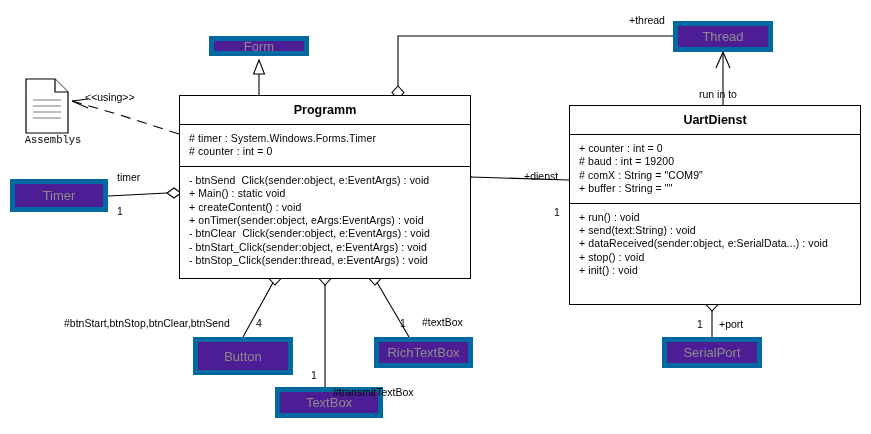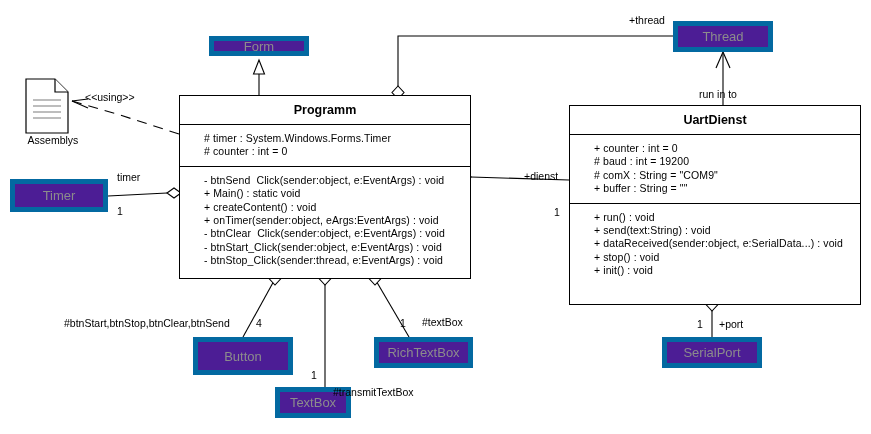--- a/index.html
+++ b/index.html
@@ -49,21 +49,20 @@
   .clsbox .cls-attrs,
   .clsbox .cls-ops {
     padding: 7px 8px 7px 9px;
   }
   .clsbox .memline {
     font-size: 10.5px;
     line-height: 13.4px;
     color: #000000;
     white-space: pre;
     letter-spacing: 0.1px;
-    margin-left: 15px;
   }
 
   
   .simplebox {
     position: absolute;
     box-sizing: border-box;
     border: 5px solid #0369a1;
     background: #4c1d95;
     display: flex;
     align-items: center;
@@ -156,21 +155,21 @@
       <line x1="375" y1="279" x2="409" y2="337" stroke="#000" stroke-width="1.1"></line>
       <polygon points="375,272 369,278.5 375,285 381,278.5" fill="#ffffff" stroke="#000" stroke-width="1.1"></polygon>
     </g>
 
     <g>
       <line x1="712" y1="305" x2="712" y2="337" stroke="#000" stroke-width="1.1"></line>
       <polygon points="712,298 706,304.5 712,311 718,304.5" fill="#ffffff" stroke="#000" stroke-width="1.1"></polygon>
     </g>
   </svg>
 
-  <div class="docicon" style="left:25px; top:78px; width:48px; height:58px;">
+  <div class="docicon" style="left:25px; top:78px; width:48px; height:58px;font-family:Liberation Mono, monospace;">
     <svg width="48" height="56" viewBox="0 0 48 56">
       <path d="M1,1 L30,1 L43,14 L43,55 L1,55 Z" fill="#ffffff" stroke="#000000" stroke-width="1.2"></path>
       <path d="M30,1 L30,14 L43,14" fill="#ffffff" stroke="#000000" stroke-width="1.2"></path>
       <line x1="8" y1="22" x2="36" y2="22" stroke="#9a9a9a" stroke-width="1.3"></line>
       <line x1="8" y1="28" x2="36" y2="28" stroke="#9a9a9a" stroke-width="1.3"></line>
       <line x1="8" y1="34" x2="36" y2="34" stroke="#9a9a9a" stroke-width="1.3"></line>
       <line x1="8" y1="40" x2="36" y2="40" stroke="#9a9a9a" stroke-width="1.3"></line>
     </svg>
     <div class="doc-caption">Assemblys</div>
   </div>
@@ -226,21 +225,21 @@
   </div>
 
   <div class="simplebox" style="left:193px; top:337px; width:100px; height:38px;">
     <span class="simple-label">Button</span>
   </div>
 
   <div class="simplebox" style="left:374px; top:337px; width:99px; height:31px;">
     <span class="simple-label">RichTextBox</span>
   </div>
 
-  <div class="simplebox" style="left:275px; top:387px; width:76px; height:31px;justify-content:center;">
+  <div class="simplebox" style="left:275px; top:387px; width:108px; height:31px;justify-content:center;">
     <span class="simple-label">TextBox</span>
   </div>
 
   <div class="simplebox" style="left:662px; top:337px; width:100px; height:31px;">
     <span class="simple-label">SerialPort</span>
   </div>
 
   <div class="lbl" style="left:85px; top:91px;">&lt;&lt;using&gt;&gt;</div>
 
   <div class="lbl" style="left:117px; top:171px;">timer</div>

